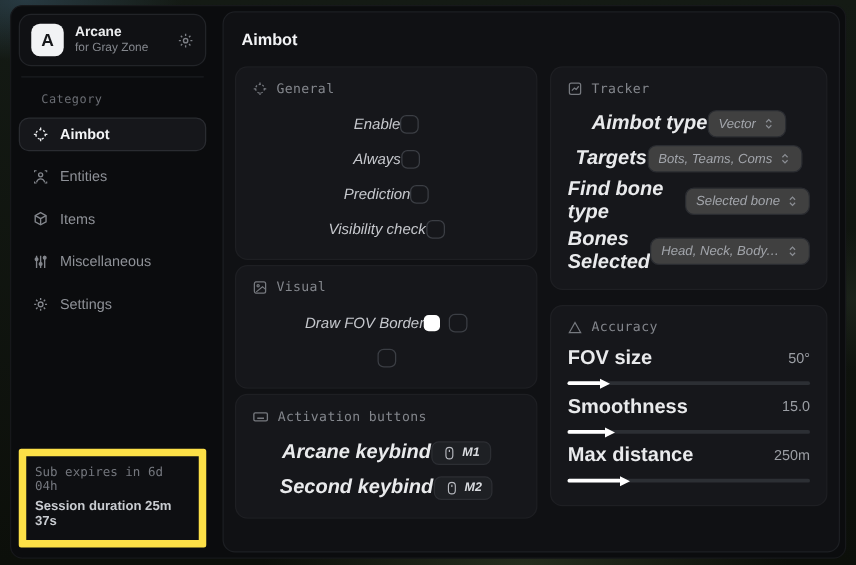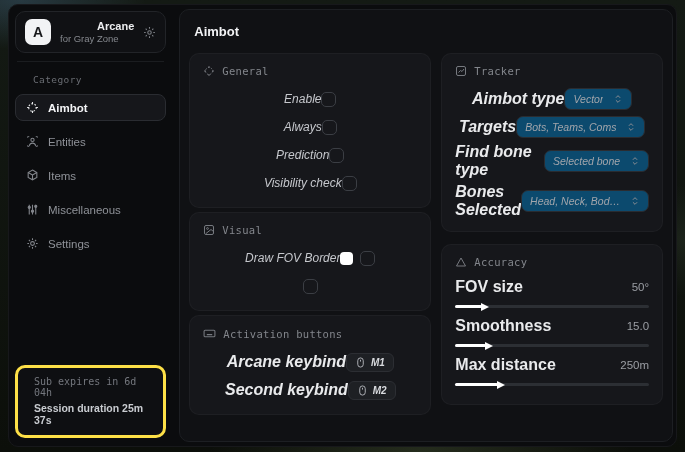--- a/index.html
+++ b/index.html
@@ -23,36 +23,36 @@
   .logo-card {
     border:1px solid #222428; border-radius:10px; padding:7px 9px;
     display:flex; align-items:center; gap:9px; background:#101114;
   }
   .logo-badge {
     width:26px; height:26px; border-radius:7px; background:#f2f3f5; color:#17181b;
     display:flex; align-items:center; justify-content:center;
     font-weight:bold; font-size:14px;
   }
   .logo-texts { display:flex; flex-direction:column; gap:1px; }
-  .logo-title { font-size:11px; font-weight:bold; color:#ecedef;margin-left:37px; }
+  .logo-title { font-size:11px; font-weight:bold; color:#ecedef; }
   .logo-sub { font-size:9.5px; color:#85888e; }
   .logo-gear { margin-left:auto; color:#7c7f85; display:flex; }
   .side-divider { height:1px; background:#1b1d20; margin:8px 2px 0 2px; }
   .category { font-family:"DejaVu Sans Mono", monospace; font-size:9.5px; color:#6a6d73; margin:12px 0 9px 18px; letter-spacing:.4px; }
   .nav { display:flex; flex-direction:column; gap:7px; }
   .nav-item {
     display:flex; align-items:center; gap:9px; height:27px; padding:0 10px;
     border-radius:8px; color:#8f9298; font-size:11.5px; border:1px solid transparent;
     cursor:default;
   }
   .nav-item .nicon { display:flex; color:#83868c; }
   .nav-item.selected { background:#16171b; border-color:#2a2c31; color:#f3f4f6; font-weight:bold; }
   .nav-item.selected .nicon { color:#e8e9eb; }
   .side-spacer { flex:1; }
-  .expiry-card { border:3px solid #fde047; border-radius:10px; padding:8px 10px 9px 16px; background:#0e0f12; }
+  .expiry-card { border:6px solid #fde047; border-radius:2px; padding:8px 10px 9px 7px; background:#0e0f12; }
   .expiry-line1 { font-family:"DejaVu Sans Mono", monospace; font-size:10px; color:#74777e; margin-bottom:4px; }
   .expiry-line2 { font-size:10.5px; font-weight:bold; color:#c9ccd1; }
   
   .main-panel {
     flex:1; margin:4px 4px 4px 7px; background:#101114;
     border:1px solid #1d1f23; border-radius:10px; padding:12px 9px 12px 9px;
     display:flex; flex-direction:column;
   }
   .page-title { font-size:13px; font-weight:bold; color:#f2f3f5; margin:2px 0 14px 5px; }
   .columns { display:flex; gap:10px; }
@@ -76,21 +76,21 @@
     width:15px; height:15px; border:1.5px solid #3b3e44; border-radius:5px;
     background:transparent;
   }
   .swatch { width:13px; height:13px; border-radius:4px; }
   .keybtn {
     display:flex; align-items:center; gap:5px; background:#1e2024; border:1px solid #2c2e33;
     border-radius:6px; padding:3px 8px; font-size:10px; font-weight:bold; color:#d9dbdf;
   }
   .keybtn .kicon { display:flex; color:#b8bac0; }
   .dropdown {
-    display:flex; align-items:center; gap:10px; background:#0c4a6e; border:1px solid #2a2c31;
+    display:flex; align-items:center; gap:5px; background:#404040; border:1px solid #2a2c31;
     border-radius:7px; padding:4px 8px; max-width:160px;
   }
   .dropdown .dval { font-size:10.5px; color:#a2a5ab; white-space:nowrap; overflow:hidden; text-overflow:ellipsis; }
   .dropdown .dicon { display:flex; color:#8a8d93; flex:none; }
   .trow { margin-top:9px; }
   .trow:first-of-type { margin-top:0; }
   
   .slider-block { margin-top:9px; }
   .slider-head { display:flex; justify-content:space-between; align-items:center; }
   .slider-value { font-size:11.5px; color:#9b9ea4; }

